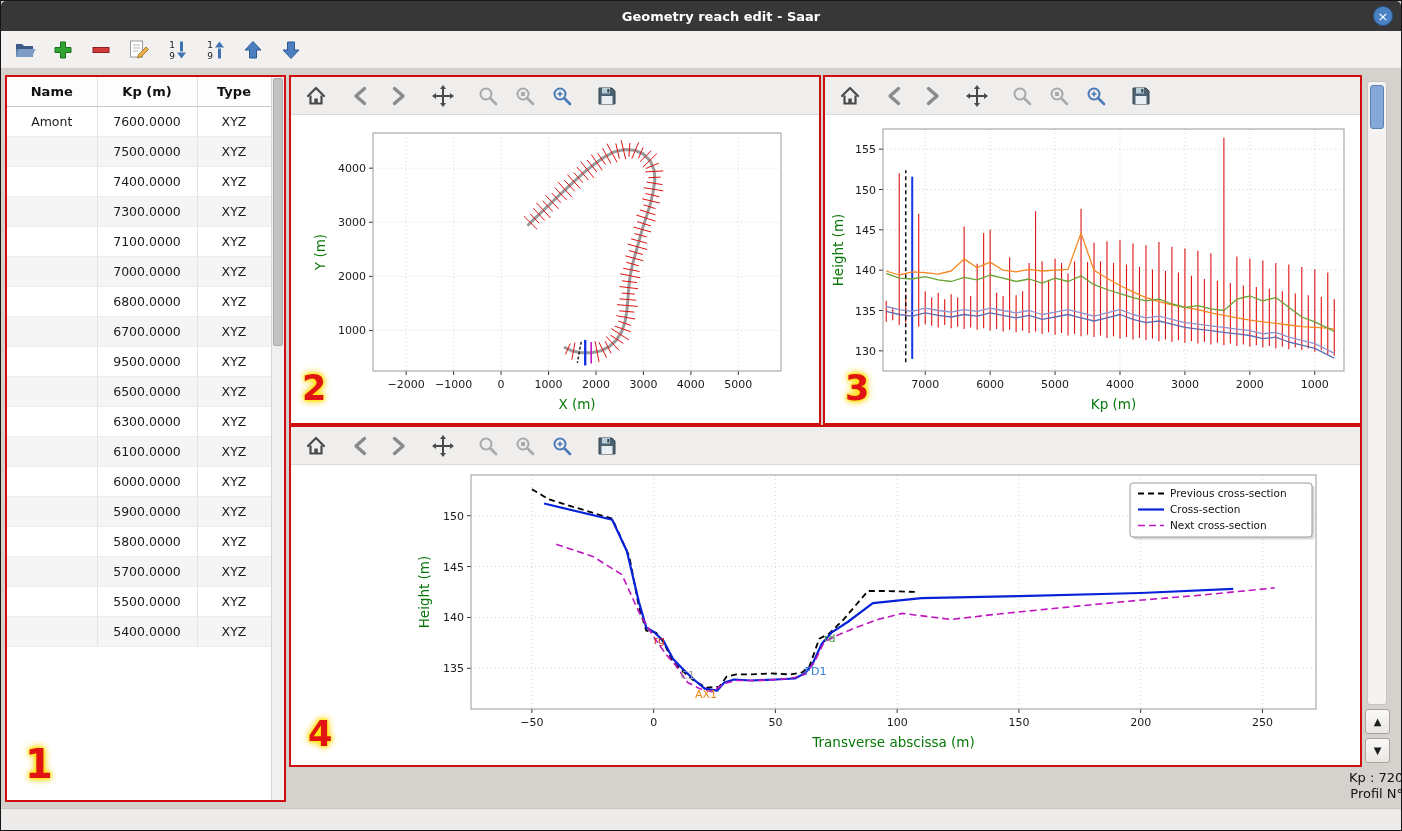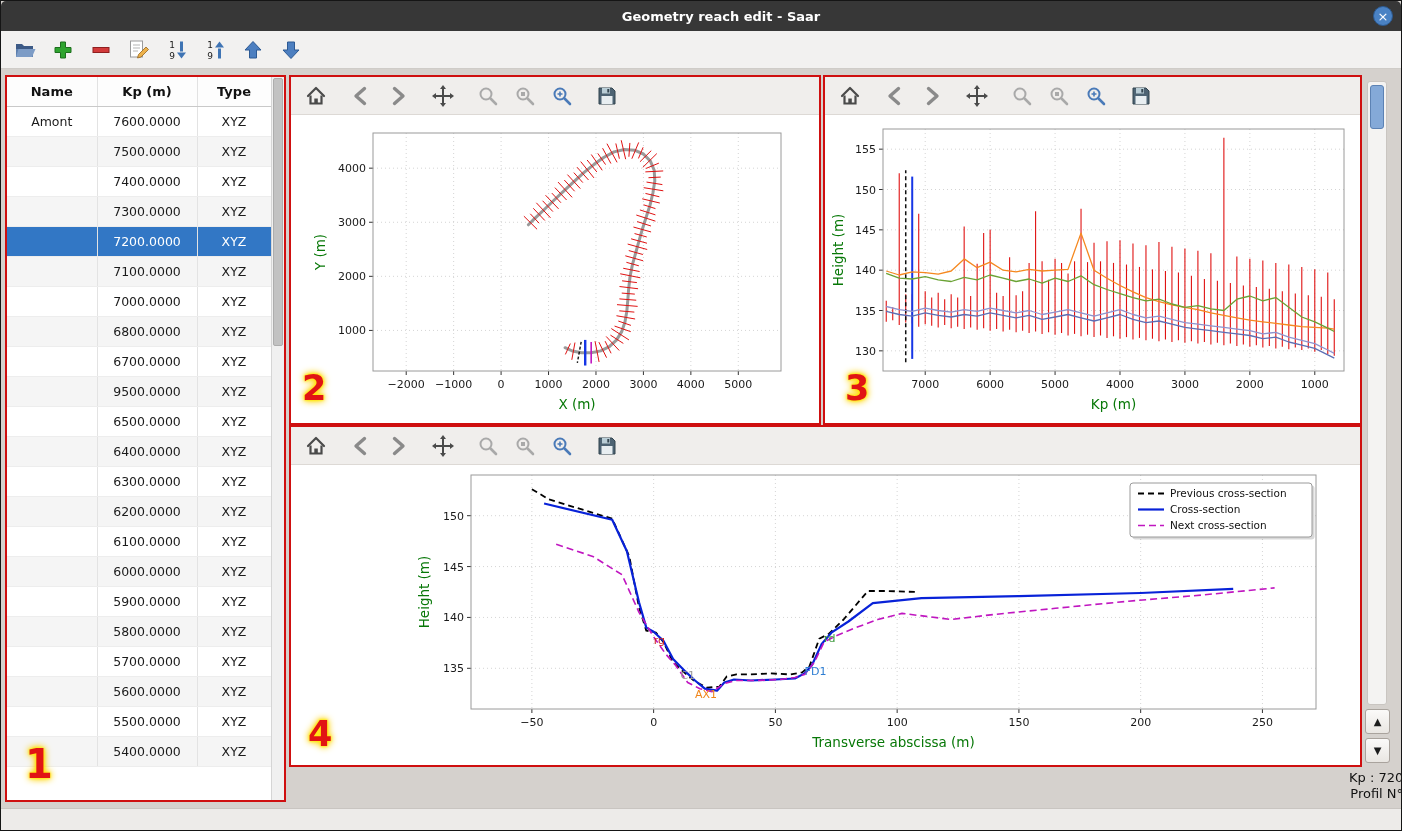--- a/index.html
+++ b/index.html
@@ -133,25 +133,20 @@
           <tr>
             <td></td>
             <td>7400.0000</td>
             <td>XYZ</td>
           </tr>
           <tr>
             <td></td>
             <td>7300.0000</td>
             <td>XYZ</td>
           </tr>
-          <tr class="selected">
-            <td></td>
-            <td>7200.0000</td>
-            <td>XYZ</td>
-          </tr>
           <tr>
             <td></td>
             <td>7100.0000</td>
             <td>XYZ</td>
           </tr>
           <tr>
             <td></td>
             <td>7000.0000</td>
             <td>XYZ</td>
           </tr>
@@ -170,35 +165,25 @@
             <td>9500.0000</td>
             <td>XYZ</td>
           </tr>
           <tr>
             <td></td>
             <td>6500.0000</td>
             <td>XYZ</td>
           </tr>
           <tr>
             <td></td>
-            <td>6400.0000</td>
-            <td>XYZ</td>
-          </tr>
-          <tr>
-            <td></td>
             <td>6300.0000</td>
             <td>XYZ</td>
           </tr>
           <tr>
             <td></td>
-            <td>6200.0000</td>
-            <td>XYZ</td>
-          </tr>
-          <tr>
-            <td></td>
             <td>6100.0000</td>
             <td>XYZ</td>
           </tr>
           <tr>
             <td></td>
             <td>6000.0000</td>
             <td>XYZ</td>
           </tr>
           <tr>
             <td></td>
@@ -206,25 +191,20 @@
             <td>XYZ</td>
           </tr>
           <tr>
             <td></td>
             <td>5800.0000</td>
             <td>XYZ</td>
           </tr>
           <tr>
             <td></td>
             <td>5700.0000</td>
-            <td>XYZ</td>
-          </tr>
-          <tr>
-            <td></td>
-            <td>5600.0000</td>
             <td>XYZ</td>
           </tr>
           <tr>
             <td></td>
             <td>5500.0000</td>
             <td>XYZ</td>
           </tr>
           <tr>
             <td></td>
             <td>5400.0000</td>

